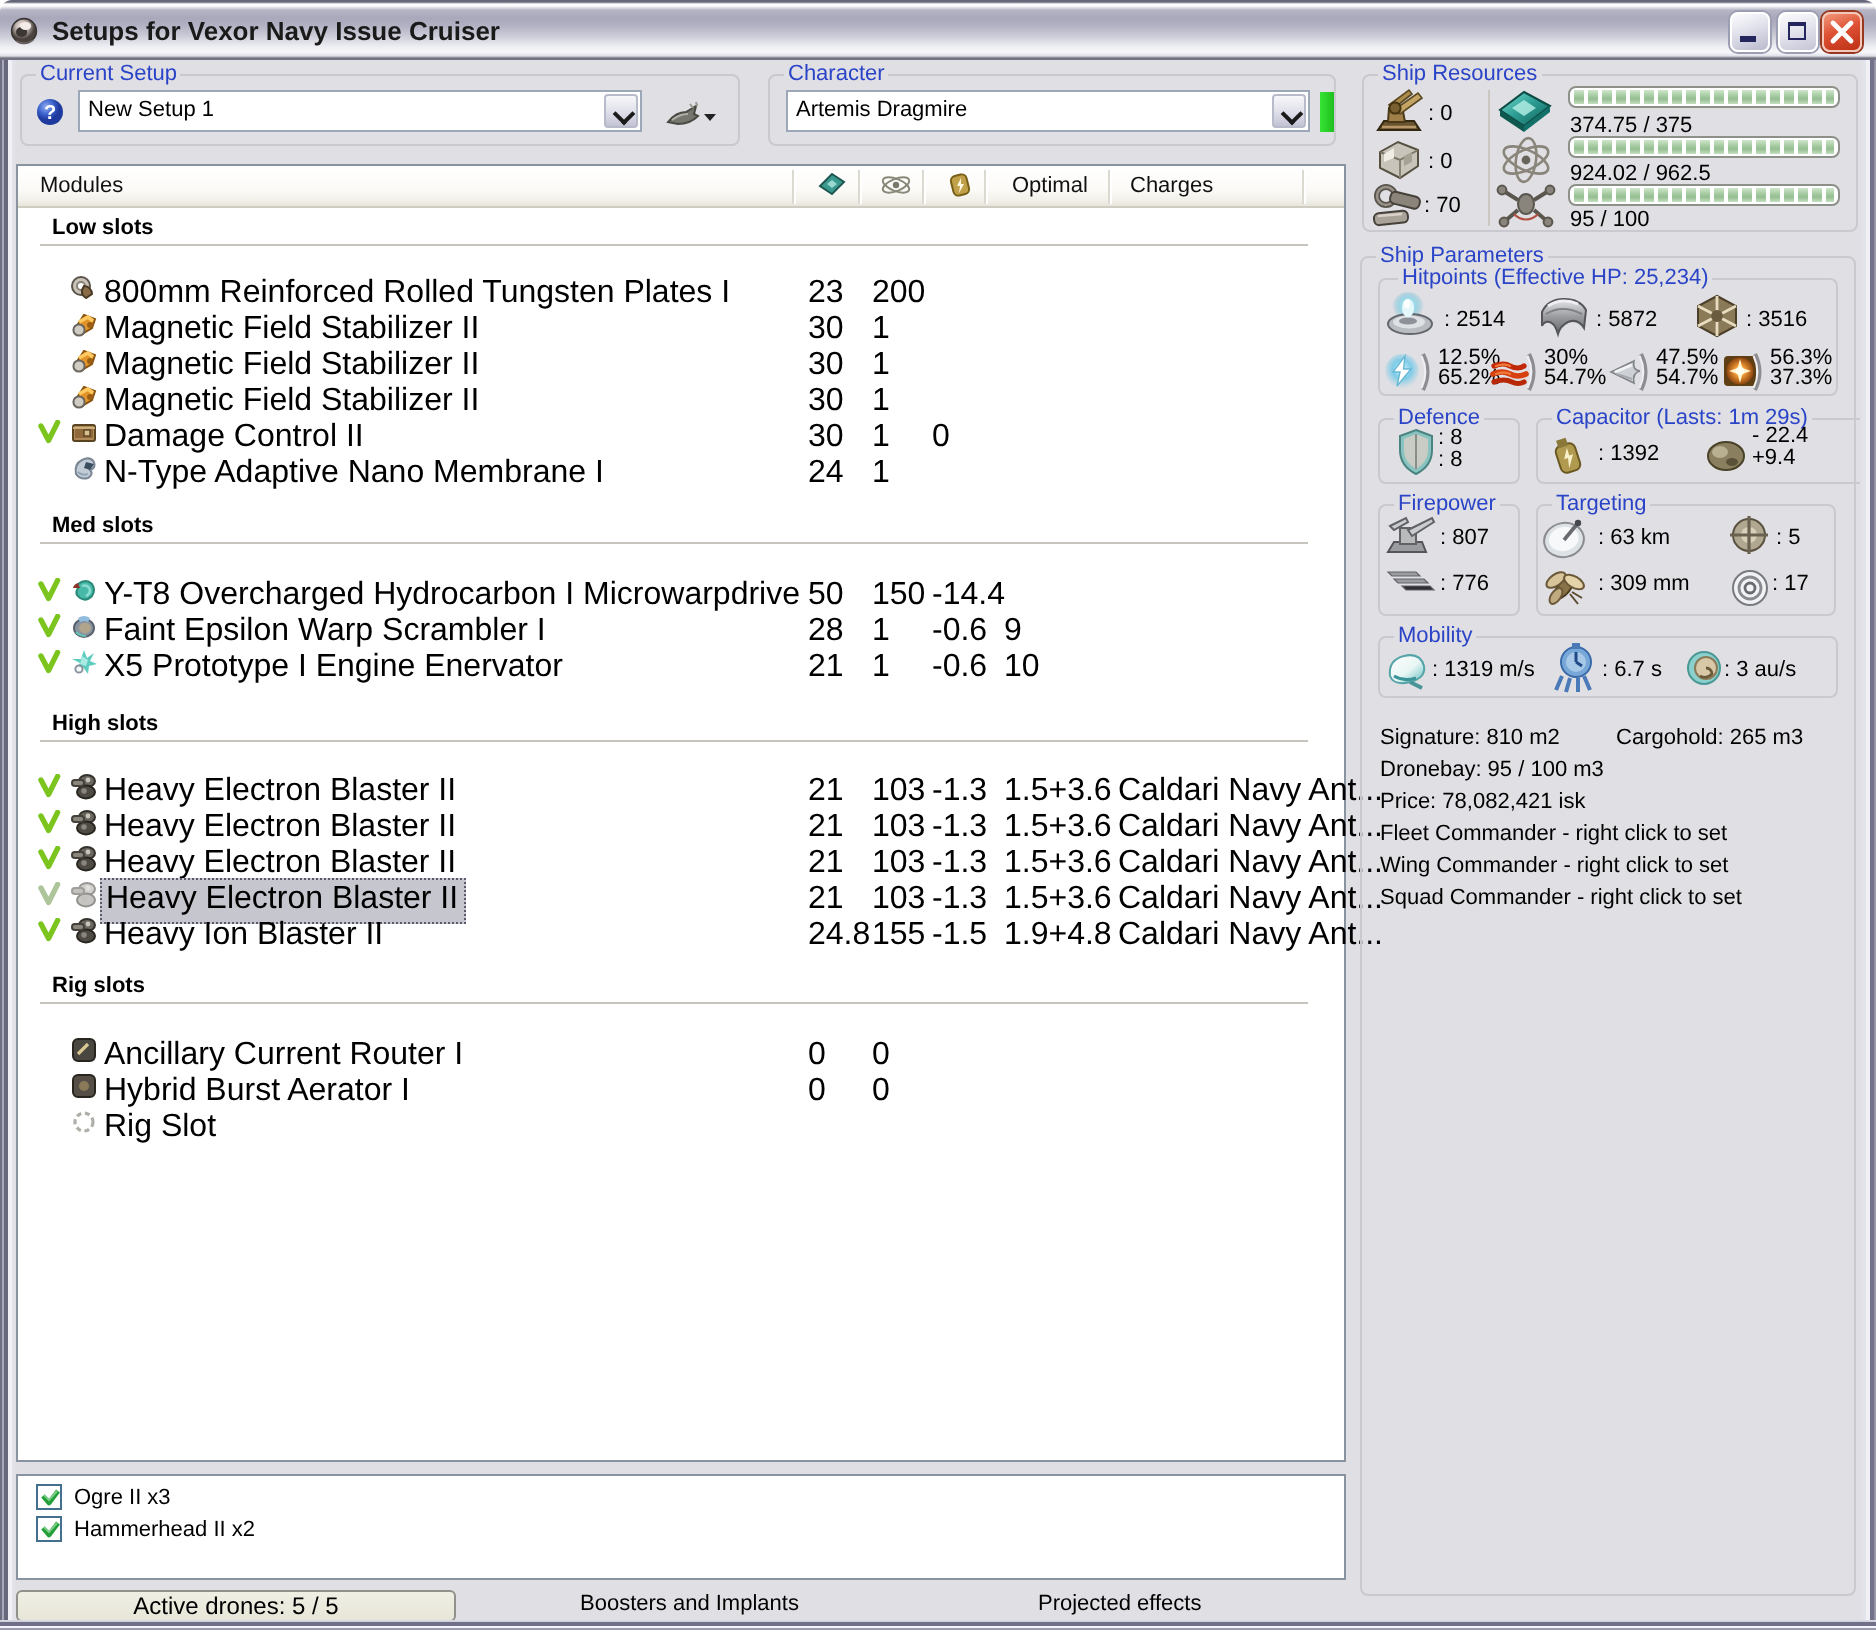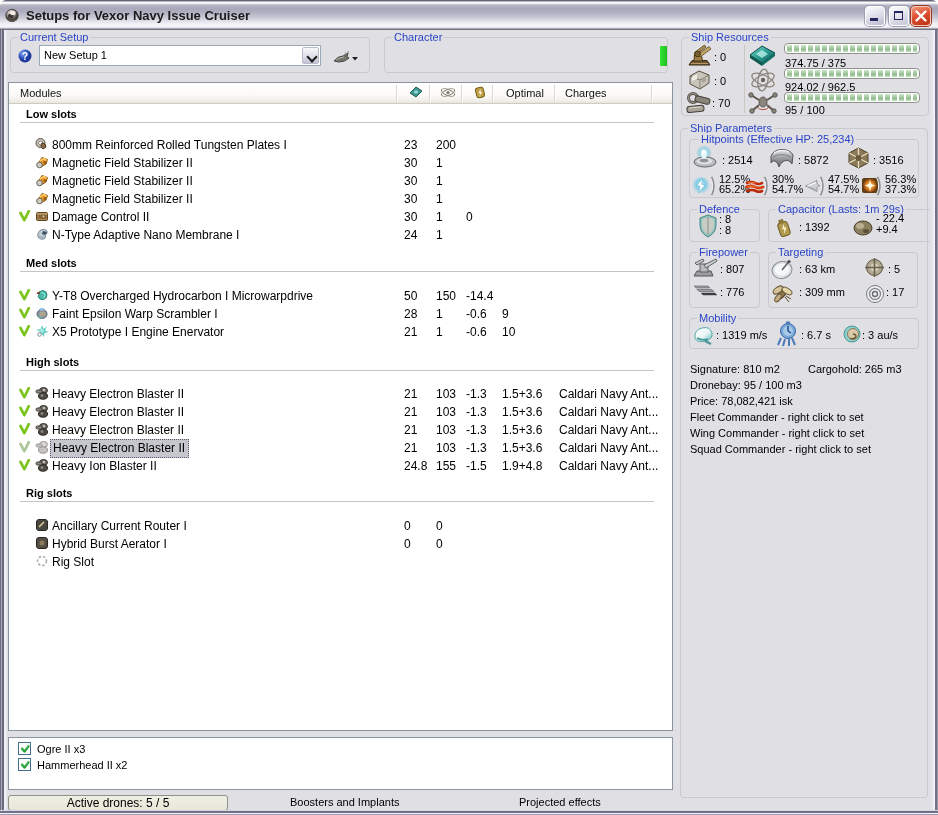--- a/index.html
+++ b/index.html
@@ -30,21 +30,21 @@
 .combo .ct{position:absolute;left:4px;top:3px;font-size:11px;white-space:nowrap;}
 .combo .cb{position:absolute;right:1px;top:1px;bottom:1px;width:17px;background:linear-gradient(180deg,#F8F8FA 0,#DCDCE8 60%,#C2C2D4 100%);border:1px solid #B8BccA;border-radius:2px;}
 .combo .cb:after{content:"";position:absolute;left:4.5px;top:4.5px;width:6px;height:6px;border-right:2.2px solid #1a1a1a;border-bottom:2.2px solid #1a1a1a;transform:rotate(45deg);}
 
 #modlist{position:absolute;left:8px;top:82px;width:665px;height:649px;background:#fff;border:1px solid #8A94A0;}
 #hdr{position:absolute;left:0;top:0;width:663px;height:21px;background:linear-gradient(180deg,#FFFFFF 0,#FBFAF7 60%,#F0EFE8 88%,#E7E5DC 100%);border-bottom:1px solid #CFCCC2;}
 #hdr .ht{position:absolute;top:4px;font-size:11px;color:#111;}
 #hdr .sep{position:absolute;top:2px;width:1px;height:17px;background:#DCDAD0;box-shadow:1px 0 0 #fff;}
 .sect{position:absolute;left:17px;font-weight:bold;font-size:11px;color:#000;}
 .sline{position:absolute;left:11px;width:634px;height:1px;background:#C6C4BC;}
-.mrow{position:absolute;left:0;width:791px;height:18px;font-size:12px;}
+.mrow{position:absolute;left:0;width:791px;height:18px;font-size:16px;}
 .mrow .nm{position:absolute;left:43px;top:3px;white-space:nowrap;}
 .mrow .c1{position:absolute;left:395px;top:3px;}
 .mrow .c2{position:absolute;left:427px;top:3px;}
 .mrow .c3{position:absolute;left:457px;top:3px;}
 .mrow .c4{position:absolute;left:493px;top:3px;}
 .mrow .c5{position:absolute;left:550px;top:3px;}
 .mrow svg.mi{position:absolute;left:26px;top:2px;}
 .mrow svg.ck{position:absolute;left:9px;top:3px;}
 #drones{position:absolute;left:8px;top:737px;width:665px;height:53px;background:#fff;border:1px solid #8A94A0;}
 .drow{position:absolute;left:6px;height:14px;font-size:11px;}
@@ -108,20 +108,24 @@
       <div class="cb"></div>
     </div>
   <svg width="26" height="18" style="position:absolute;left:332px;top:49px;z-index:3">
     <path d="M2 12 Q6 7 11 7 L16 4 L15 8 L17 9 Q13 13 7 13 Z" fill="#76766e" stroke="#4a4a44"></path>
     <path d="M4 11 Q8 8 12 8" stroke="#b0b0a8" fill="none"></path>
     <path d="M13 3 l1.5 2 M16 2 l0.5 2" stroke="#9a9a92"></path>
     <path d="M20 8 l6 0 -3 3.5 z" fill="#222"></path>
   </svg>
   <div class="gb" style="left:384px;top:37px;width:284px;height:36px">
       <div class="lbl">Character</div>
+    </div>
+  <div class="combo" style="left:393px;top:45px;width:262px">
+      <div class="ct">Artemis Dragmire</div>
+      <div class="cb"></div>
     </div>
   <div style="position:absolute;left:660px;top:46px;width:7px;height:20px;background:linear-gradient(90deg,#35E435,#1FBF1F);z-index:3"></div>
 
   <div id="modlist">
     <div id="hdr">
       <div class="ht" style="left:11px">Modules</div>
       <div class="sep" style="left:387px"></div>
       <div class="sep" style="left:420px"></div>
       <div class="sep" style="left:452px"></div>
       <div class="sep" style="left:483px"></div>

